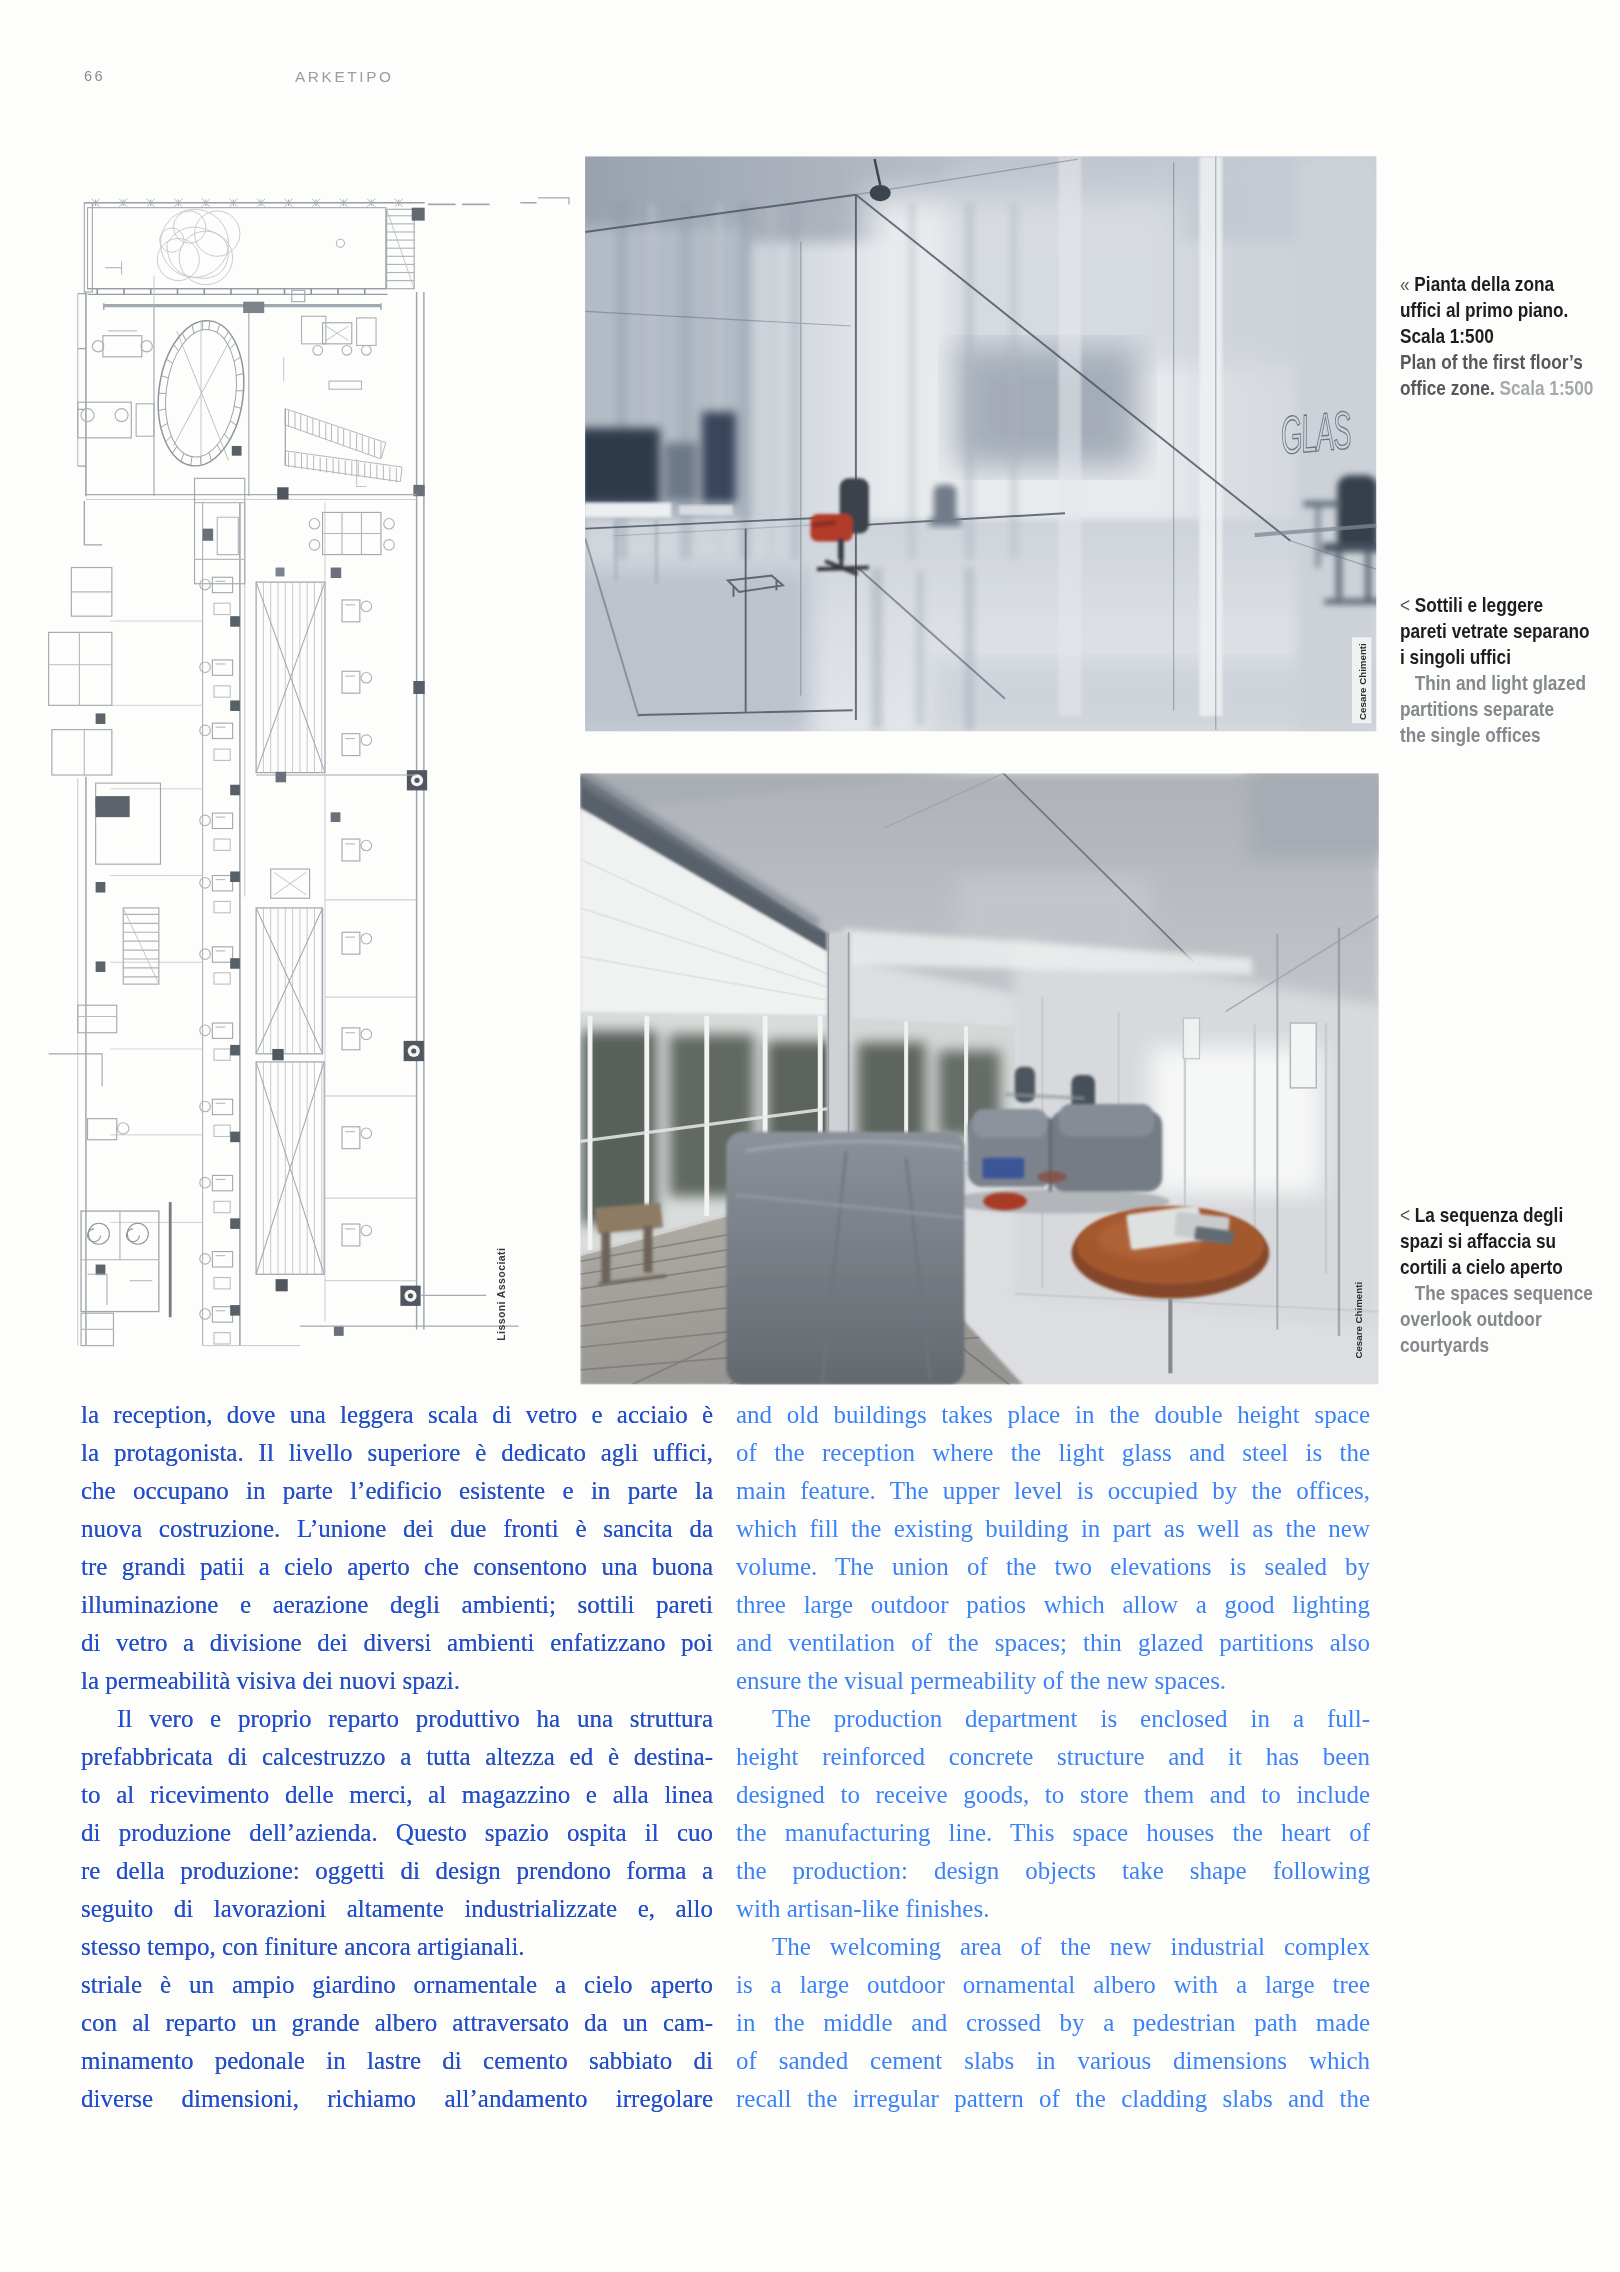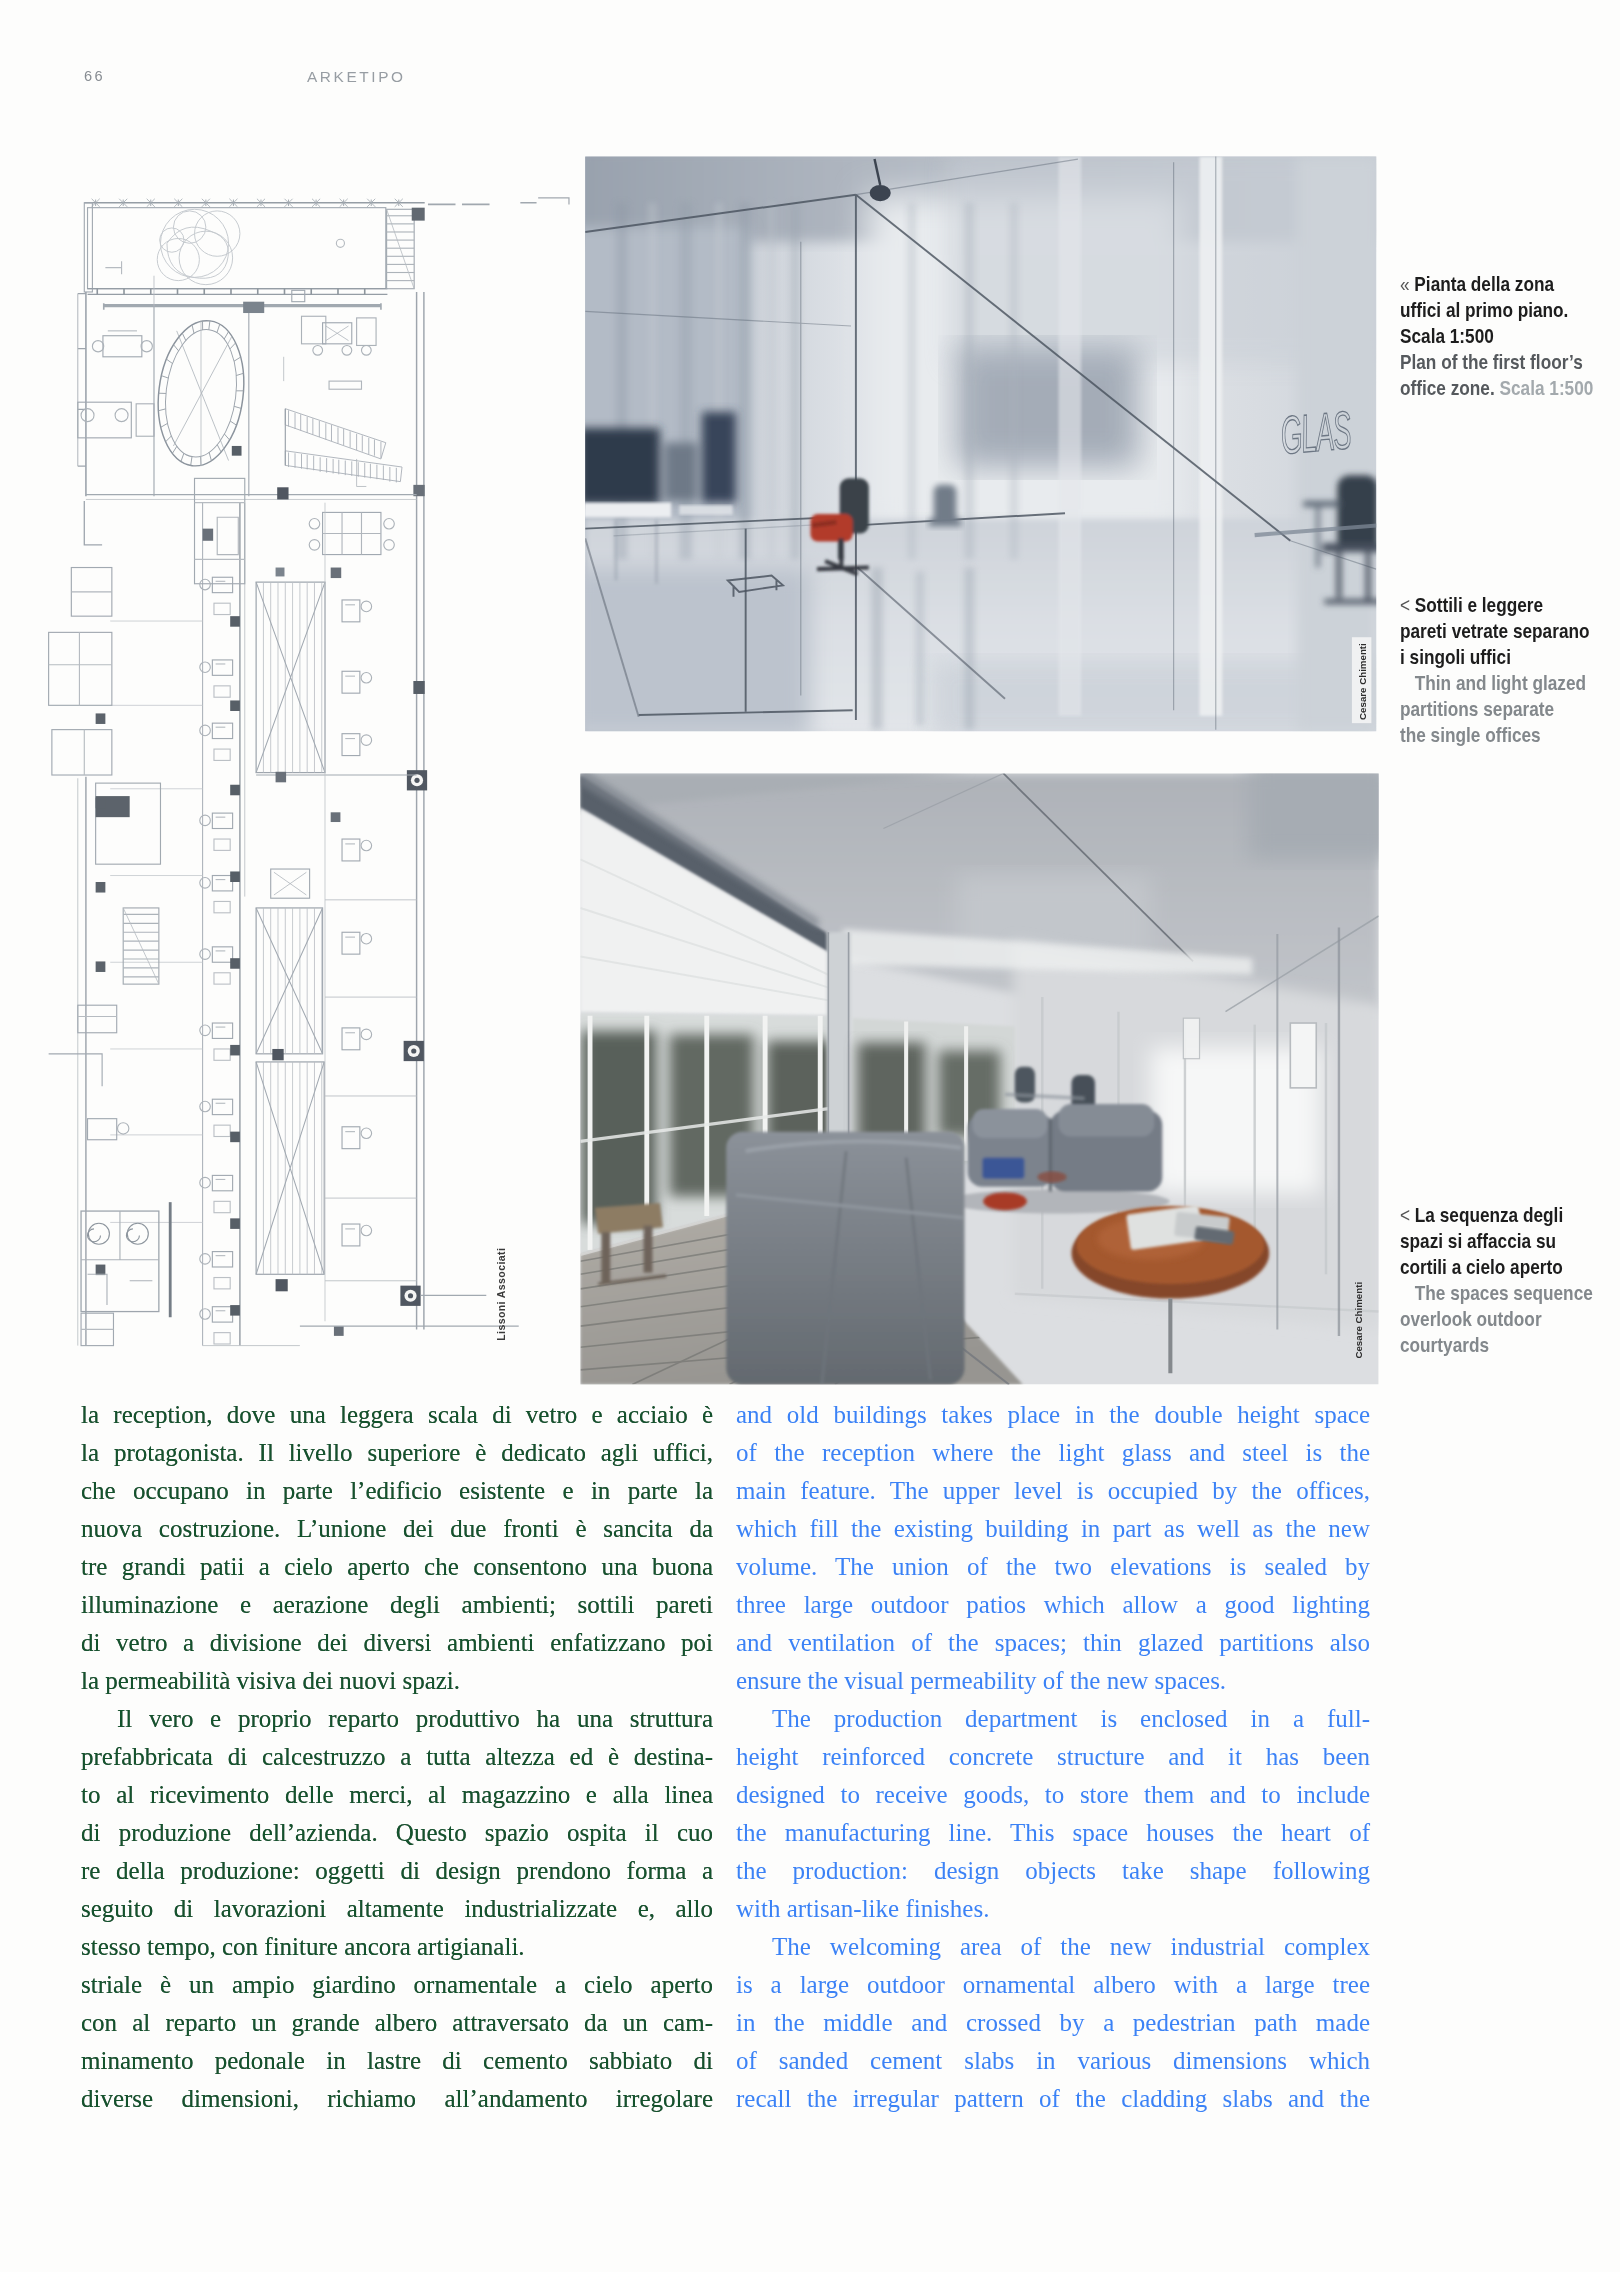--- a/index.html
+++ b/index.html
@@ -4,31 +4,31 @@
 <style>
 html,body{margin:0;padding:0;background:#ffffff;}
 .page{position:relative;width:1621px;height:2273px;background:#fdfdfc;overflow:hidden;font-family:"Liberation Sans",sans-serif;}
 .abs{position:absolute;}
 .hdr{position:absolute;color:#878c92;font-size:14.6px;letter-spacing:2.4px;}
 .cap{position:absolute;font-family:"Liberation Sans",sans-serif;font-weight:bold;font-size:21px;line-height:26px;color:#1d1d1d;white-space:nowrap;transform:scaleX(0.82);transform-origin:left top;}
 .cap .en{font-weight:bold;color:#83888c;}
 .cap .en1{font-weight:bold;color:#55595d;}
 .cap .lt{font-weight:bold;color:#a3a9ad;}
 .guil{color:#555;font-weight:normal;}
-.colIT{position:absolute;left:81px;top:1396px;width:632px;font-family:"Liberation Serif",serif;font-size:25px;color:#14532d;text-shadow:0 0 0.6px rgba(20,20,20,0.6);}
+.colIT{position:absolute;left:81px;top:1396px;width:632px;font-family:"Liberation Serif",serif;font-size:25px;color:#1d4ed8;text-shadow:0 0 0.6px rgba(20,20,20,0.6);}
 .colEN{position:absolute;left:736px;top:1396px;width:634px;font-family:"Liberation Serif",serif;font-size:25px;color:#3b82f6;}
 .ln{height:38px;line-height:38px;text-align:justify;text-align-last:justify;white-space:normal;}
 .lnL{height:38px;line-height:38px;text-align:left;font-family:Liberation Serif, serif;}
 .ind{text-indent:36px;}
 </style>
 </head>
 <body>
 <div class="page">
   <div class="hdr" style="left:84px;top:68px;">66</div>
-  <div class="hdr" style="left:307px;top:68px;color:#979da3;letter-spacing:2.6px;font-size:15.4px;">ARKETIPO</div>
+  <div class="hdr" style="left:295px;top:68px;color:#979da3;letter-spacing:2.6px;font-size:15.4px;">ARKETIPO</div>
 
   <svg class="abs" style="left:0;top:0;" width="1621" height="2273" viewBox="0 0 2000 2804">
   <g fill="none" stroke="#a6adb4" stroke-width="1.4" opacity="0.92">
   <path d="M104,250 L524,250" stroke="#8d959e" stroke-width="2"></path>
   <path d="M528,252 L562,252 M570,252 L604,252 M642,250 L662,250" stroke="#9aa1a9" stroke-width="2"></path>
   <path d="M664,244 L702,244 L702,252" stroke="#9aa1a9" stroke-width="1.5"></path>
   <path d="M118,246 L118,254" stroke="#9aa2aa" stroke-width="1.2"></path>
   <path d="M113,245 L123,255 M123,245 L113,255" stroke="#9aa2aa" stroke-width="1"></path>
   <path d="M152,246 L152,254" stroke="#9aa2aa" stroke-width="1.2"></path>
   <path d="M147,245 L157,255 M157,245 L147,255" stroke="#9aa2aa" stroke-width="1"></path>

